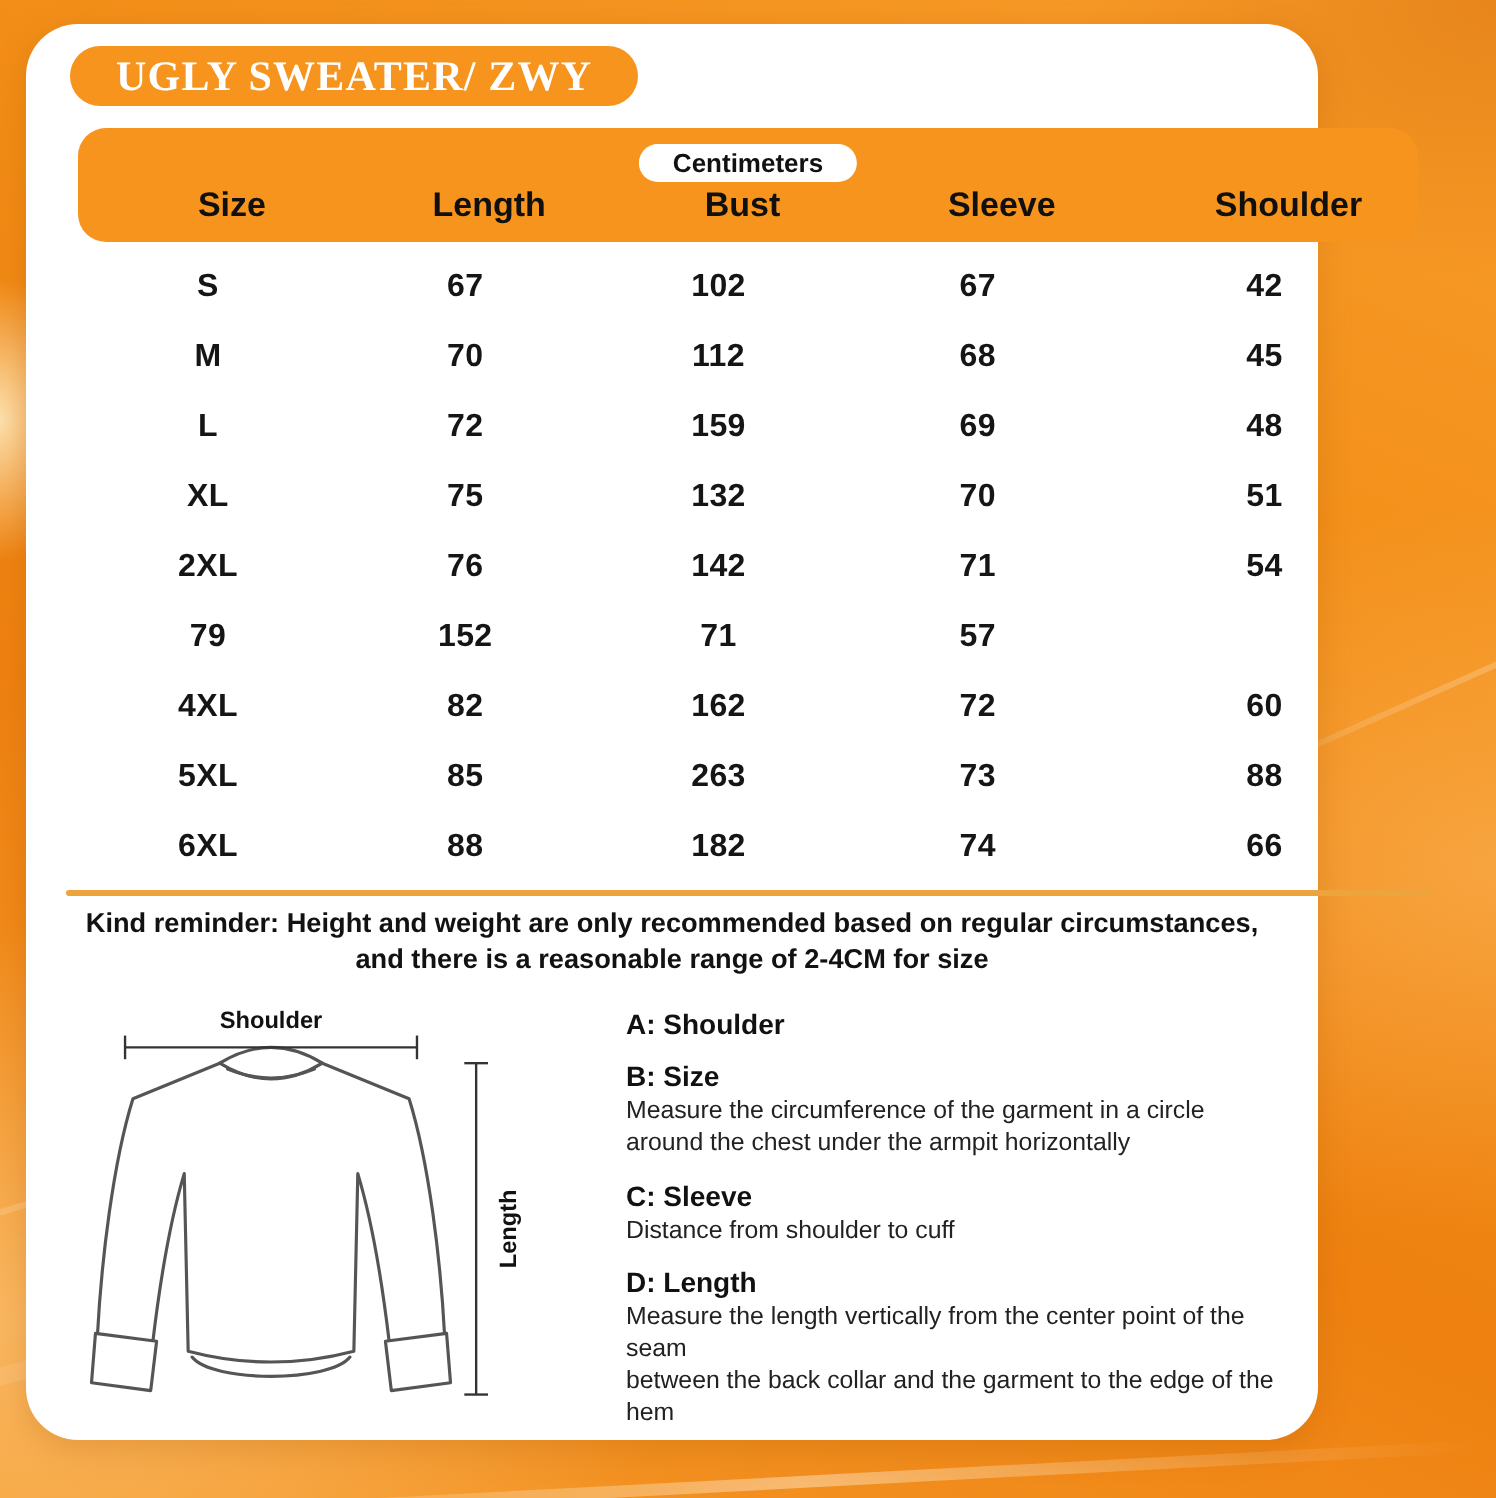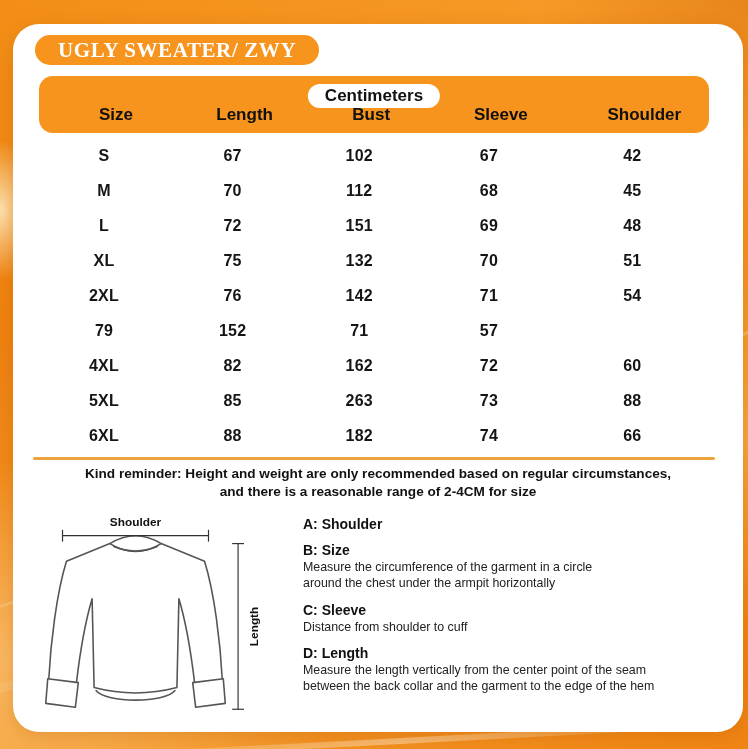--- a/index.html
+++ b/index.html
@@ -13,53 +13,53 @@
       radial-gradient(430px 280px at 100% 58%, rgba(255,195,115,.45), rgba(255,195,115,0) 65%),
       linear-gradient(205deg,#f89d2b 0%,#f28d16 35%,#ee8110 62%,#f59a2a 100%);
   }
   .streak{position:absolute;pointer-events:none;background:linear-gradient(90deg,rgba(255,255,255,0),rgba(255,240,215,.75),rgba(255,255,255,0));height:3px;border-radius:3px;}
   .st1{width:360px;left:-50px;top:565px;transform:rotate(-17deg);}
   .st2{width:430px;left:-70px;top:645px;height:9px;opacity:.5;transform:rotate(-15deg);}
   .st3{width:420px;left:540px;top:330px;opacity:.35;transform:rotate(-24deg);}
   .st4{width:680px;left:60px;top:738px;height:6px;opacity:.6;transform:rotate(-3deg);}
 
   .card{
-    position:absolute;left:13px;top:24px;width:730px;height:708px;
+    position:absolute;left:13px;top:12px;width:646px;height:708px;
     background:#fff;border-radius:26px;box-shadow:0 4px 16px rgba(170,85,0,.25);
   }
   .badge{
     position:absolute;left:22px;top:11px;height:30px;line-height:30px;
     background:#f7941d;color:#fff;border-radius:16px;padding:0 23px;
     font-family:"Liberation Serif","DejaVu Serif",serif;font-weight:700;
     font-size:21px;letter-spacing:.6px;
   }
   .table-wrap{position:absolute;left:26px;top:52px;width:670px;}
   .thead{
     position:relative;background:#f7941d;border-radius:14px;height:57px;
   }
   .unit-pill{
     position:absolute;top:8px;left:50%;transform:translateX(-50%);
     background:#fff;border-radius:12px;padding:2px 17px;
-    font-size:17px;font-weight:700;color:#111;white-space:nowrap;
+    font-size:13px;font-weight:700;color:#111;white-space:nowrap;
   }
   .cols{display:grid;grid-template-columns:19.4% 19% 18.8% 19.9% 22.9%;}
   .thead .cols{position:absolute;bottom:8px;left:0;right:0;}
   .thead .cell{font-size:17px;font-weight:700;color:#101010;text-align:center;padding-left:24px;}
   .tbody{margin-top:6px;}
   .trow{height:34.9px;align-items:center;}
   .trow .cell{font-size:16px;font-weight:600;color:#151515;text-align:center;letter-spacing:.2px;}
 
   .divider{position:absolute;left:20px;top:433px;width:682px;height:3px;background:#eda43c;border-radius:2px;}
   .reminder{
     position:absolute;left:10px;right:10px;top:441px;text-align:center;
     font-size:13.6px;font-weight:700;color:#121212;line-height:1.3;white-space:pre-line;
   }
   .bottom{position:absolute;left:30px;right:20px;top:490px;display:flex;align-items:flex-start;}
   .diagram{flex:0 0 auto;}
-  .guide{flex:1 1 auto;margin-left:2px;max-width:402px;padding-top:2px;}
+  .guide{flex:1 1 auto;margin-left:12px;max-width:402px;padding-top:2px;}
   .guide-section{margin-bottom:10px;}
   .guide-heading{font-size:14px;font-weight:700;color:#111;margin:0 0 2px 0;}
   .guide-desc{font-size:12.4px;color:#222;line-height:1.27;white-space:pre-line;}
   svg text{font-family:"Liberation Sans","DejaVu Sans",sans-serif;}
 </style>
 </head>
 <body>
 
 <div class="streak st1"></div>
 <div class="streak st2"></div>
@@ -93,21 +93,21 @@
       <div class="cols trow">
         <span class="cell">M</span>
         <span class="cell">70</span>
         <span class="cell">112</span>
         <span class="cell">68</span>
         <span class="cell">45</span>
       </div>
       <div class="cols trow">
         <span class="cell">L</span>
         <span class="cell">72</span>
-        <span class="cell">151</span>
+        <span class="cell">159</span>
         <span class="cell">69</span>
         <span class="cell">48</span>
       </div>
       <div class="cols trow">
         <span class="cell">XL</span>
         <span class="cell">75</span>
         <span class="cell">132</span>
         <span class="cell">70</span>
         <span class="cell">51</span>
       </div>

